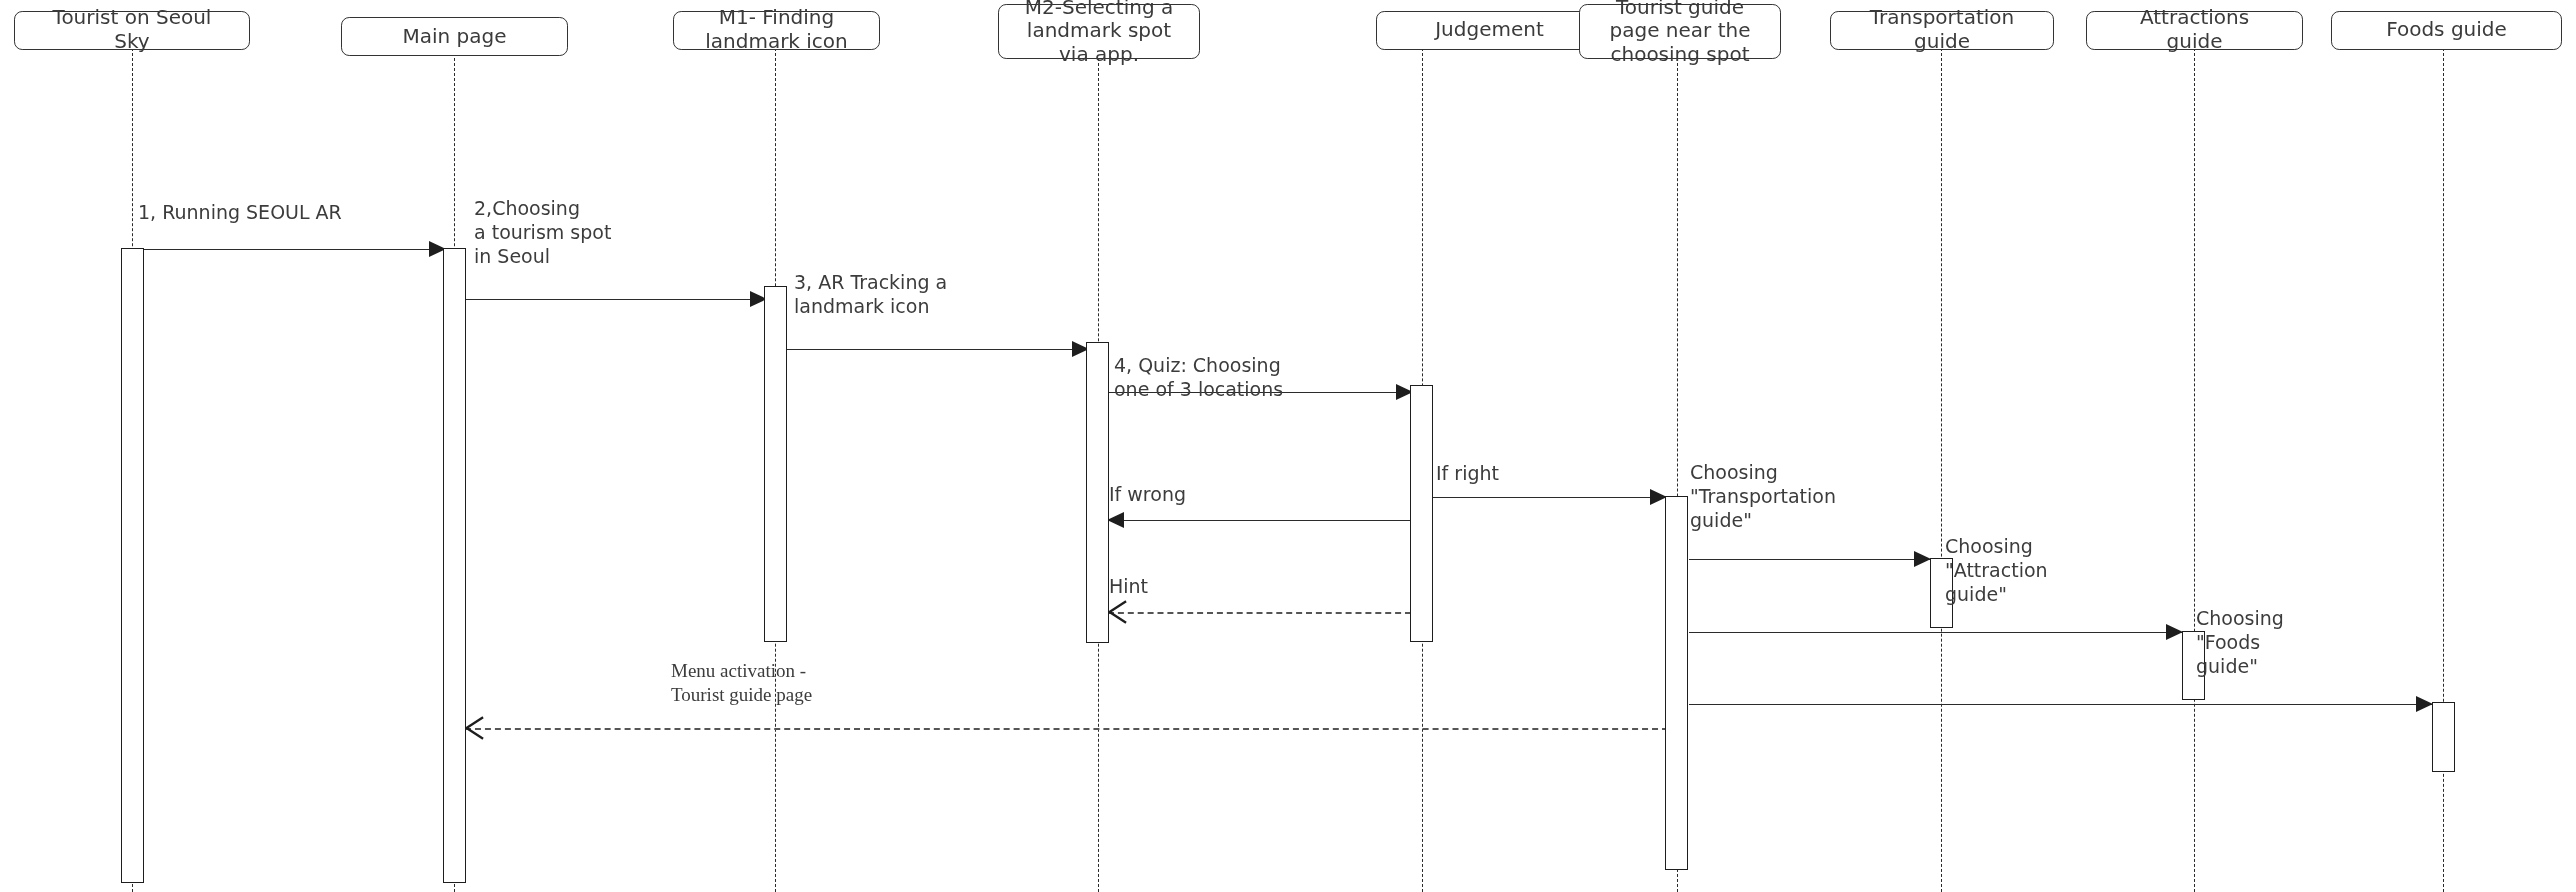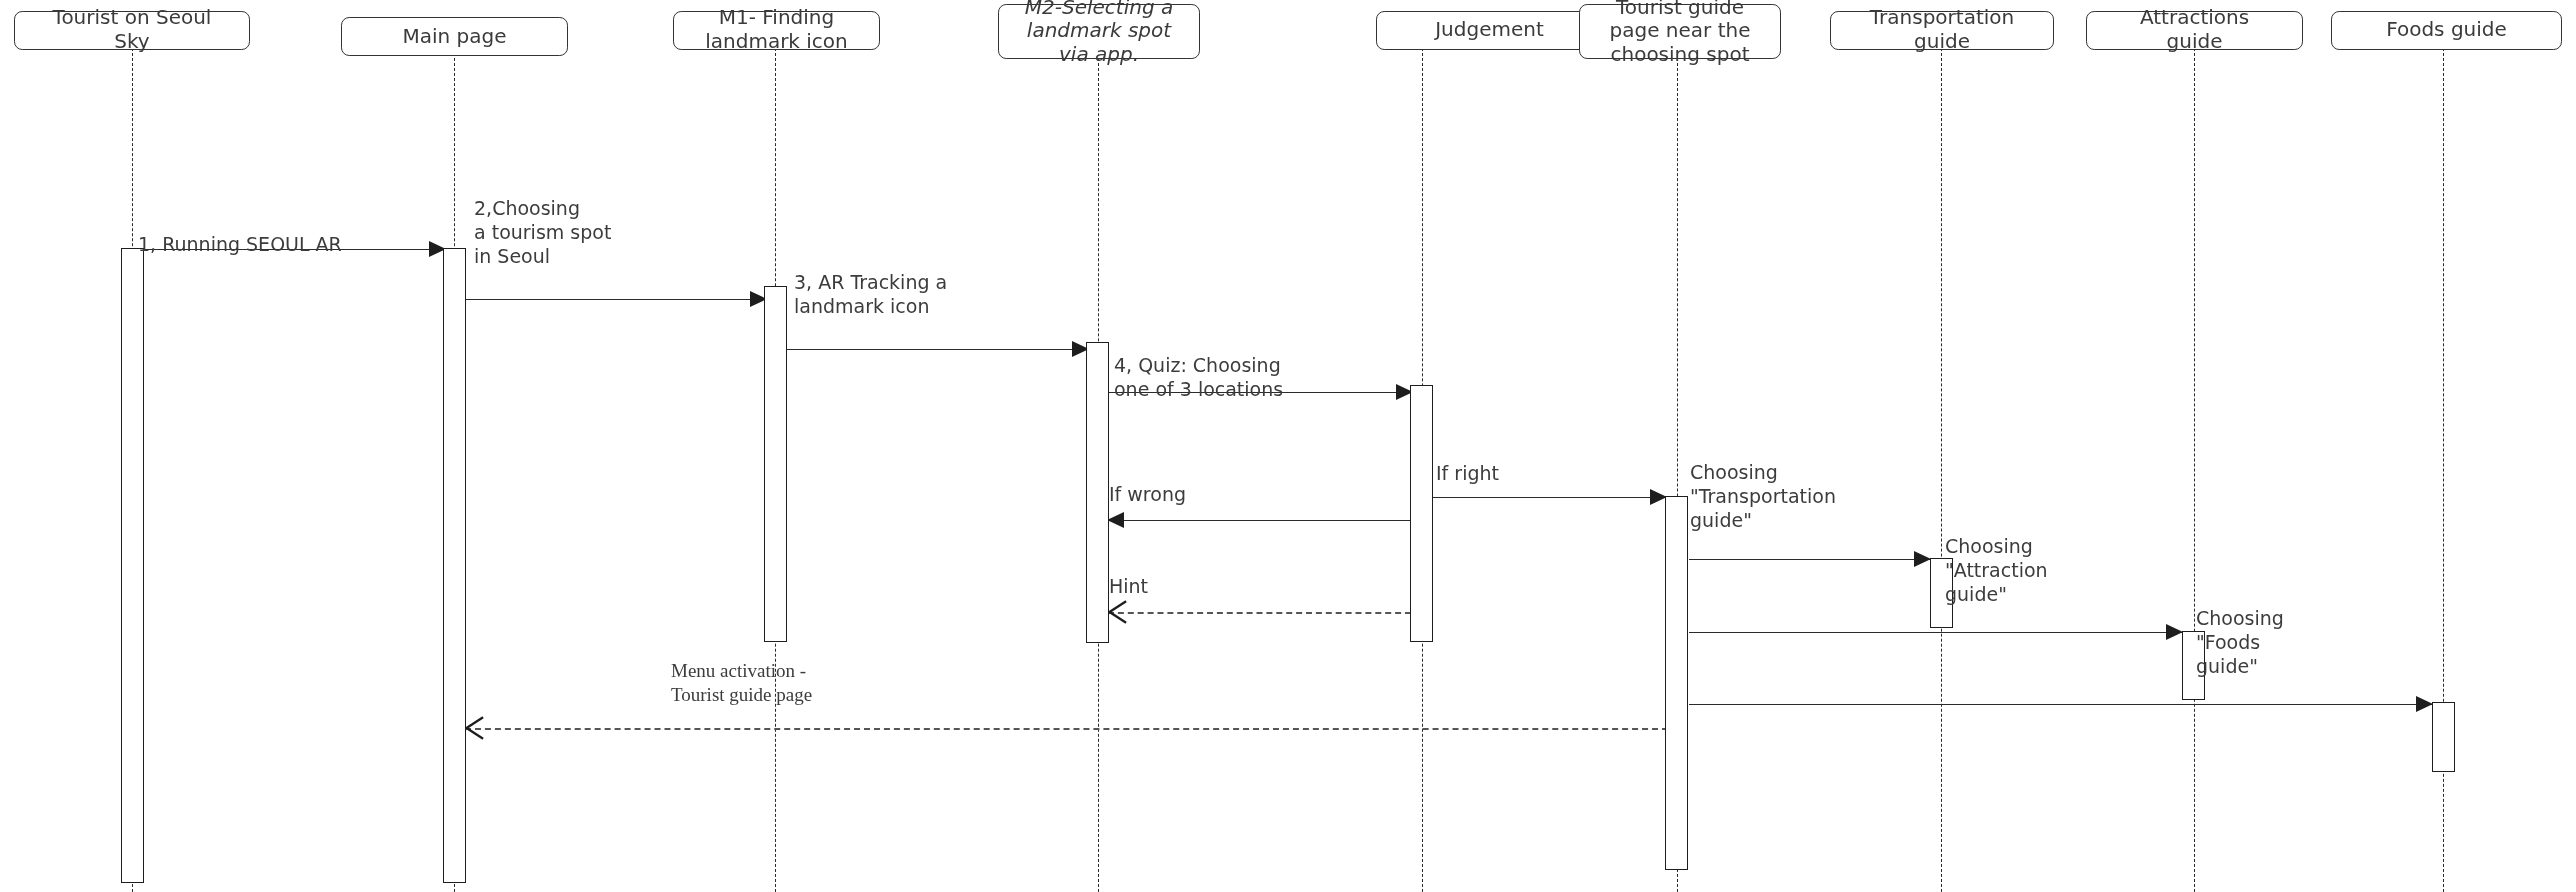--- a/index.html
+++ b/index.html
@@ -133,21 +133,21 @@
 
   <div class="lifeline-box" style="left:341px; top:17px; width:227px; height:39px;">
     <span class="lbl">Main page</span>
   </div>
 
   <div class="lifeline-box" style="left:673px; top:10.5px; width:207px; height:39px;">
     <span class="lbl">M1- Finding
 landmark icon</span>
   </div>
 
-  <div class="lifeline-box" style="left:998px; top:3.5px; width:202px; height:55px;font-style:italic;">
+  <div class="lifeline-box" style="left:998px; top:3.5px; width:202px; height:55px;">
     <span class="lbl">M2-Selecting a
 landmark spot
 via app.</span>
   </div>
 
   <div class="lifeline-box" style="left:1376px; top:10.5px; width:227px; height:39px;">
     <span class="lbl">Judgement</span>
   </div>
 
   <div class="lifeline-box" style="left:1579px; top:3.5px; width:202px; height:55px;">
@@ -177,21 +177,21 @@
   <div class="activation" style="left:1410px; top:385px;  width:23.4px;  height:257px;"></div>
   <div class="activation" style="left:1665px; top:496px;  width:23.4px;  height:374px;"></div>
   <div class="activation" style="left:1930px; top:558px;  width:23.4px;  height:70px;"></div>
   <div class="activation" style="left:2182px; top:631px; width:23.4px;  height:69px;"></div>
   <div class="activation" style="left:2432px; top:702px; width:23.4px;  height:70px;"></div>
 
   <div class="msg" style="left:144px; top:249px; width:301px;">
     <div class="line"></div>
     <div class="head-right-filled"></div>
   </div>
-  <div class="msg-label" style="left:138px; top:233px; width:309px;">1, Running SEOUL AR</div>
+  <div class="msg-label" style="left:138px; top:201px; width:309px;">1, Running SEOUL AR</div>
 
   <div class="msg" style="left:466px; top:299px; width:300px;">
     <div class="line"></div>
     <div class="head-right-filled"></div>
   </div>
   <div class="msg-label" style="left:474px; top:197px; width:280px;">2,Choosing
 a tourism spot
 in Seoul</div>
 
   <div class="msg" style="left:787px; top:349px; width:301px;">

